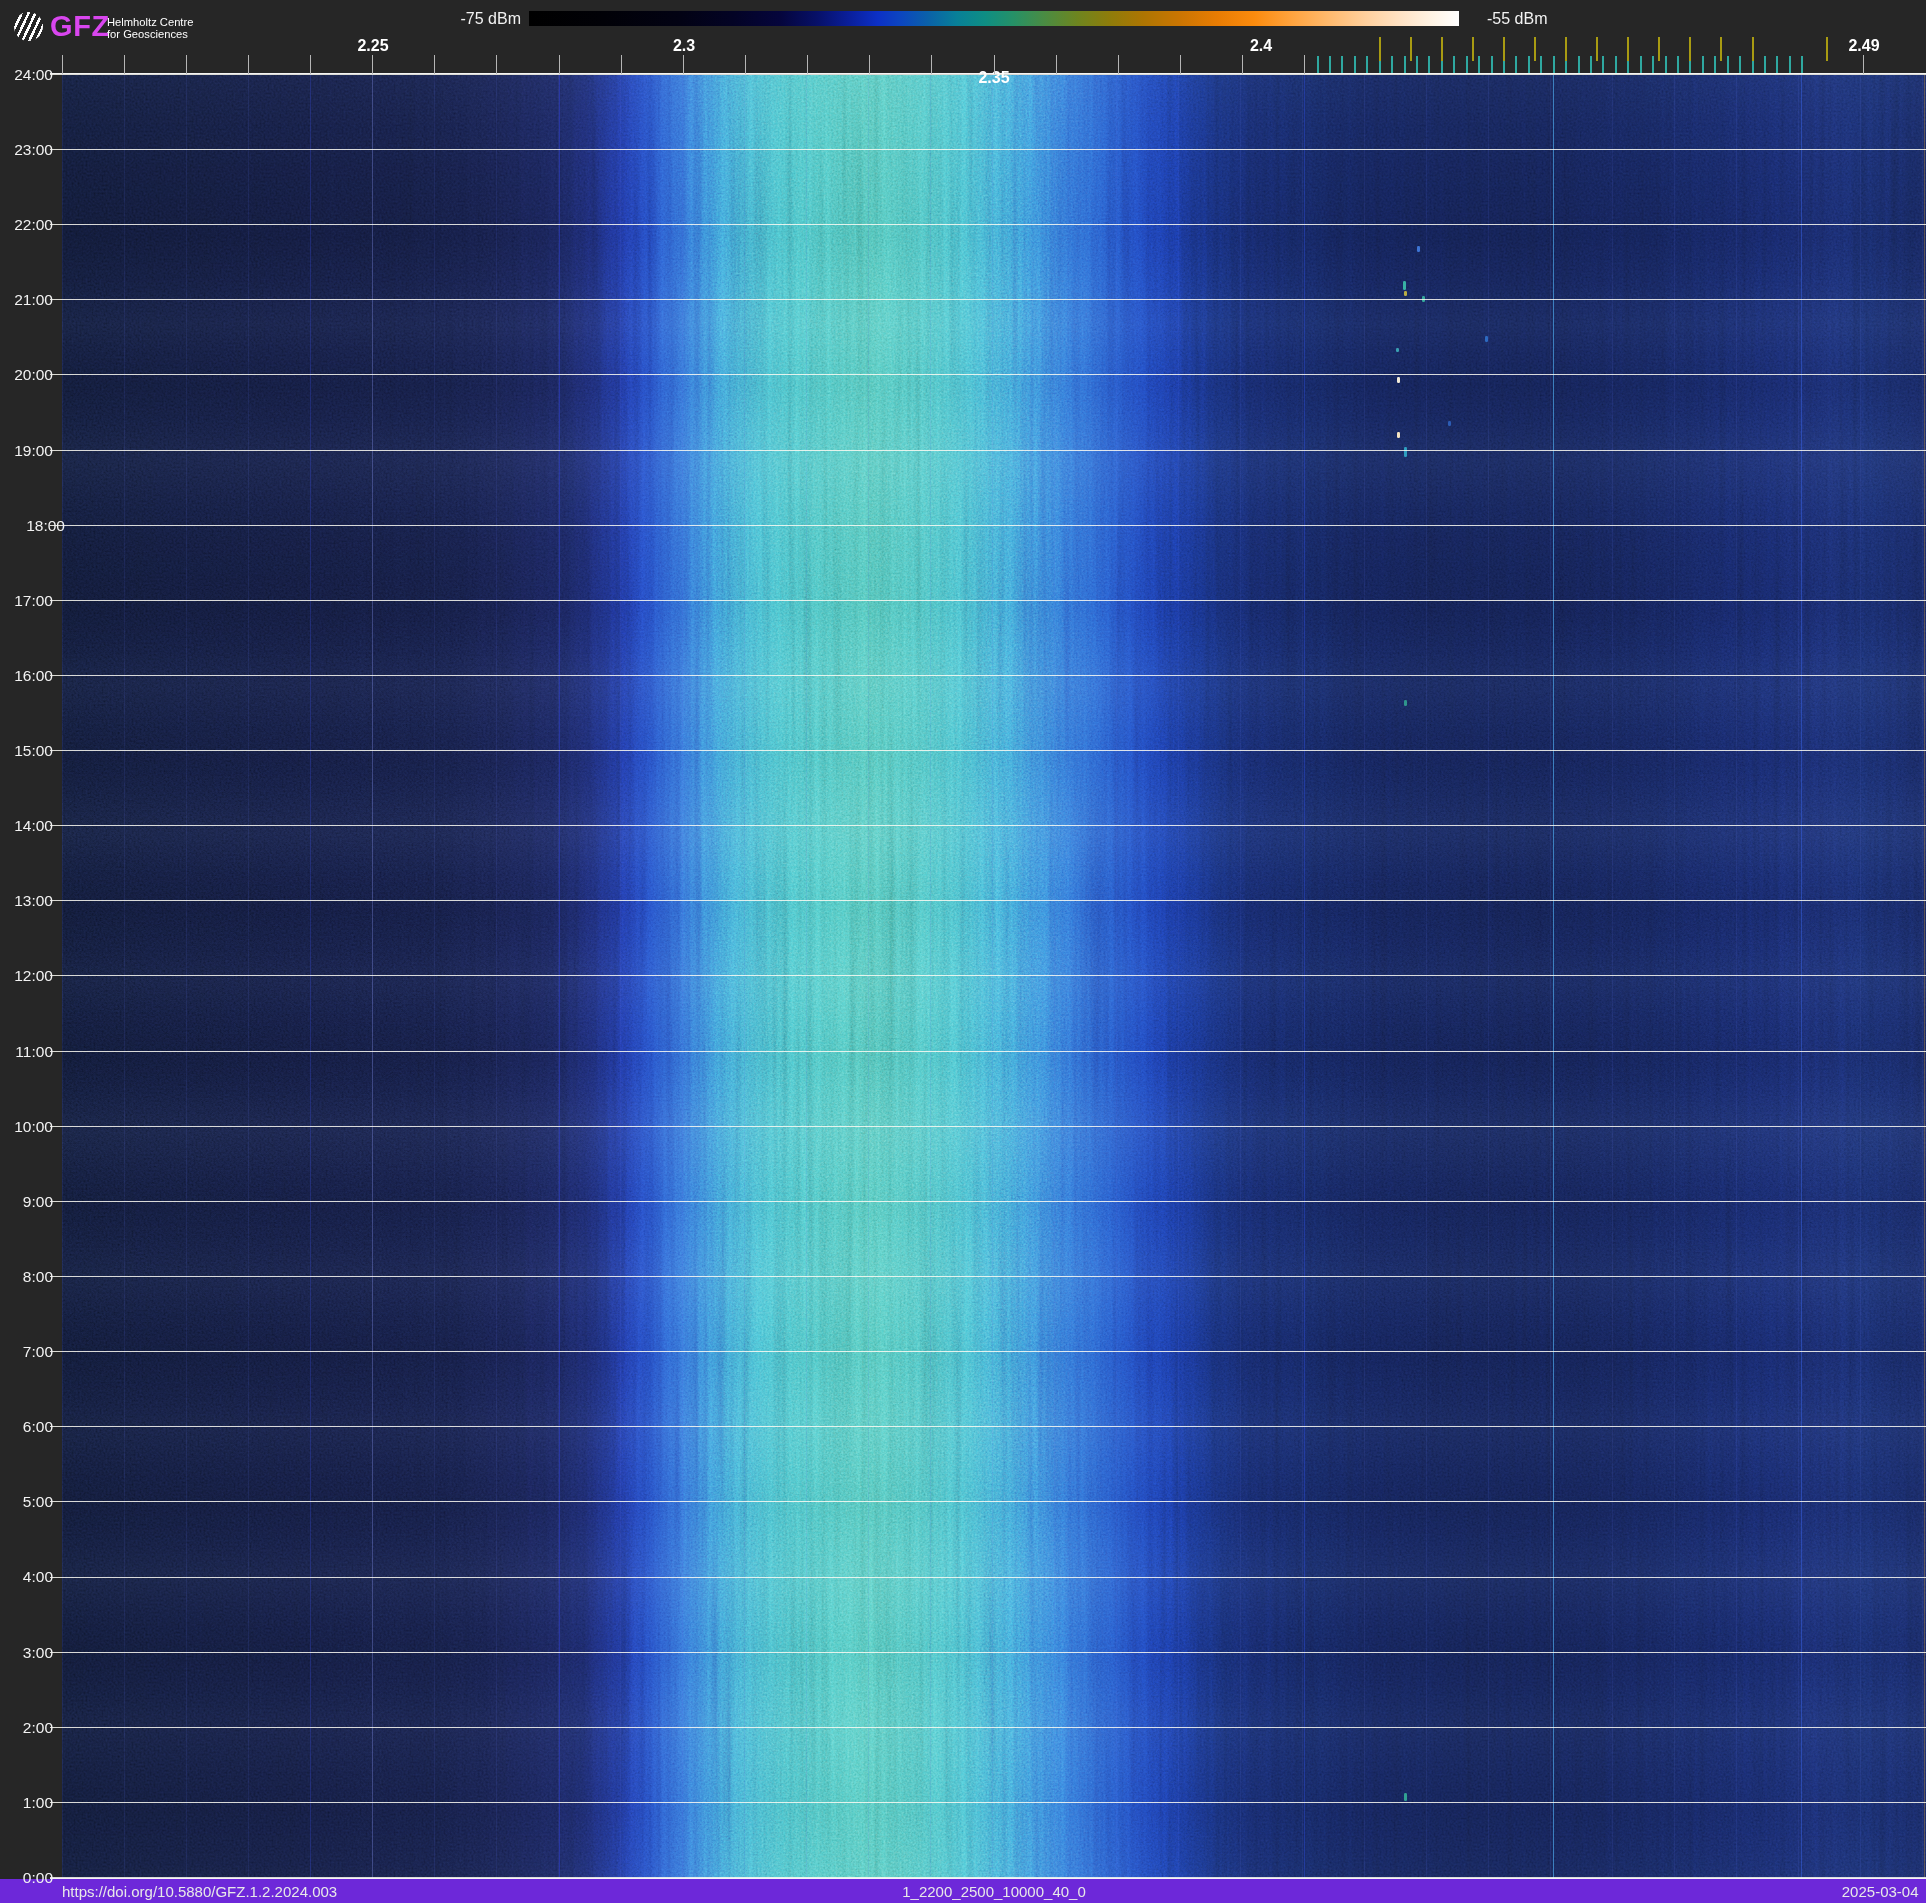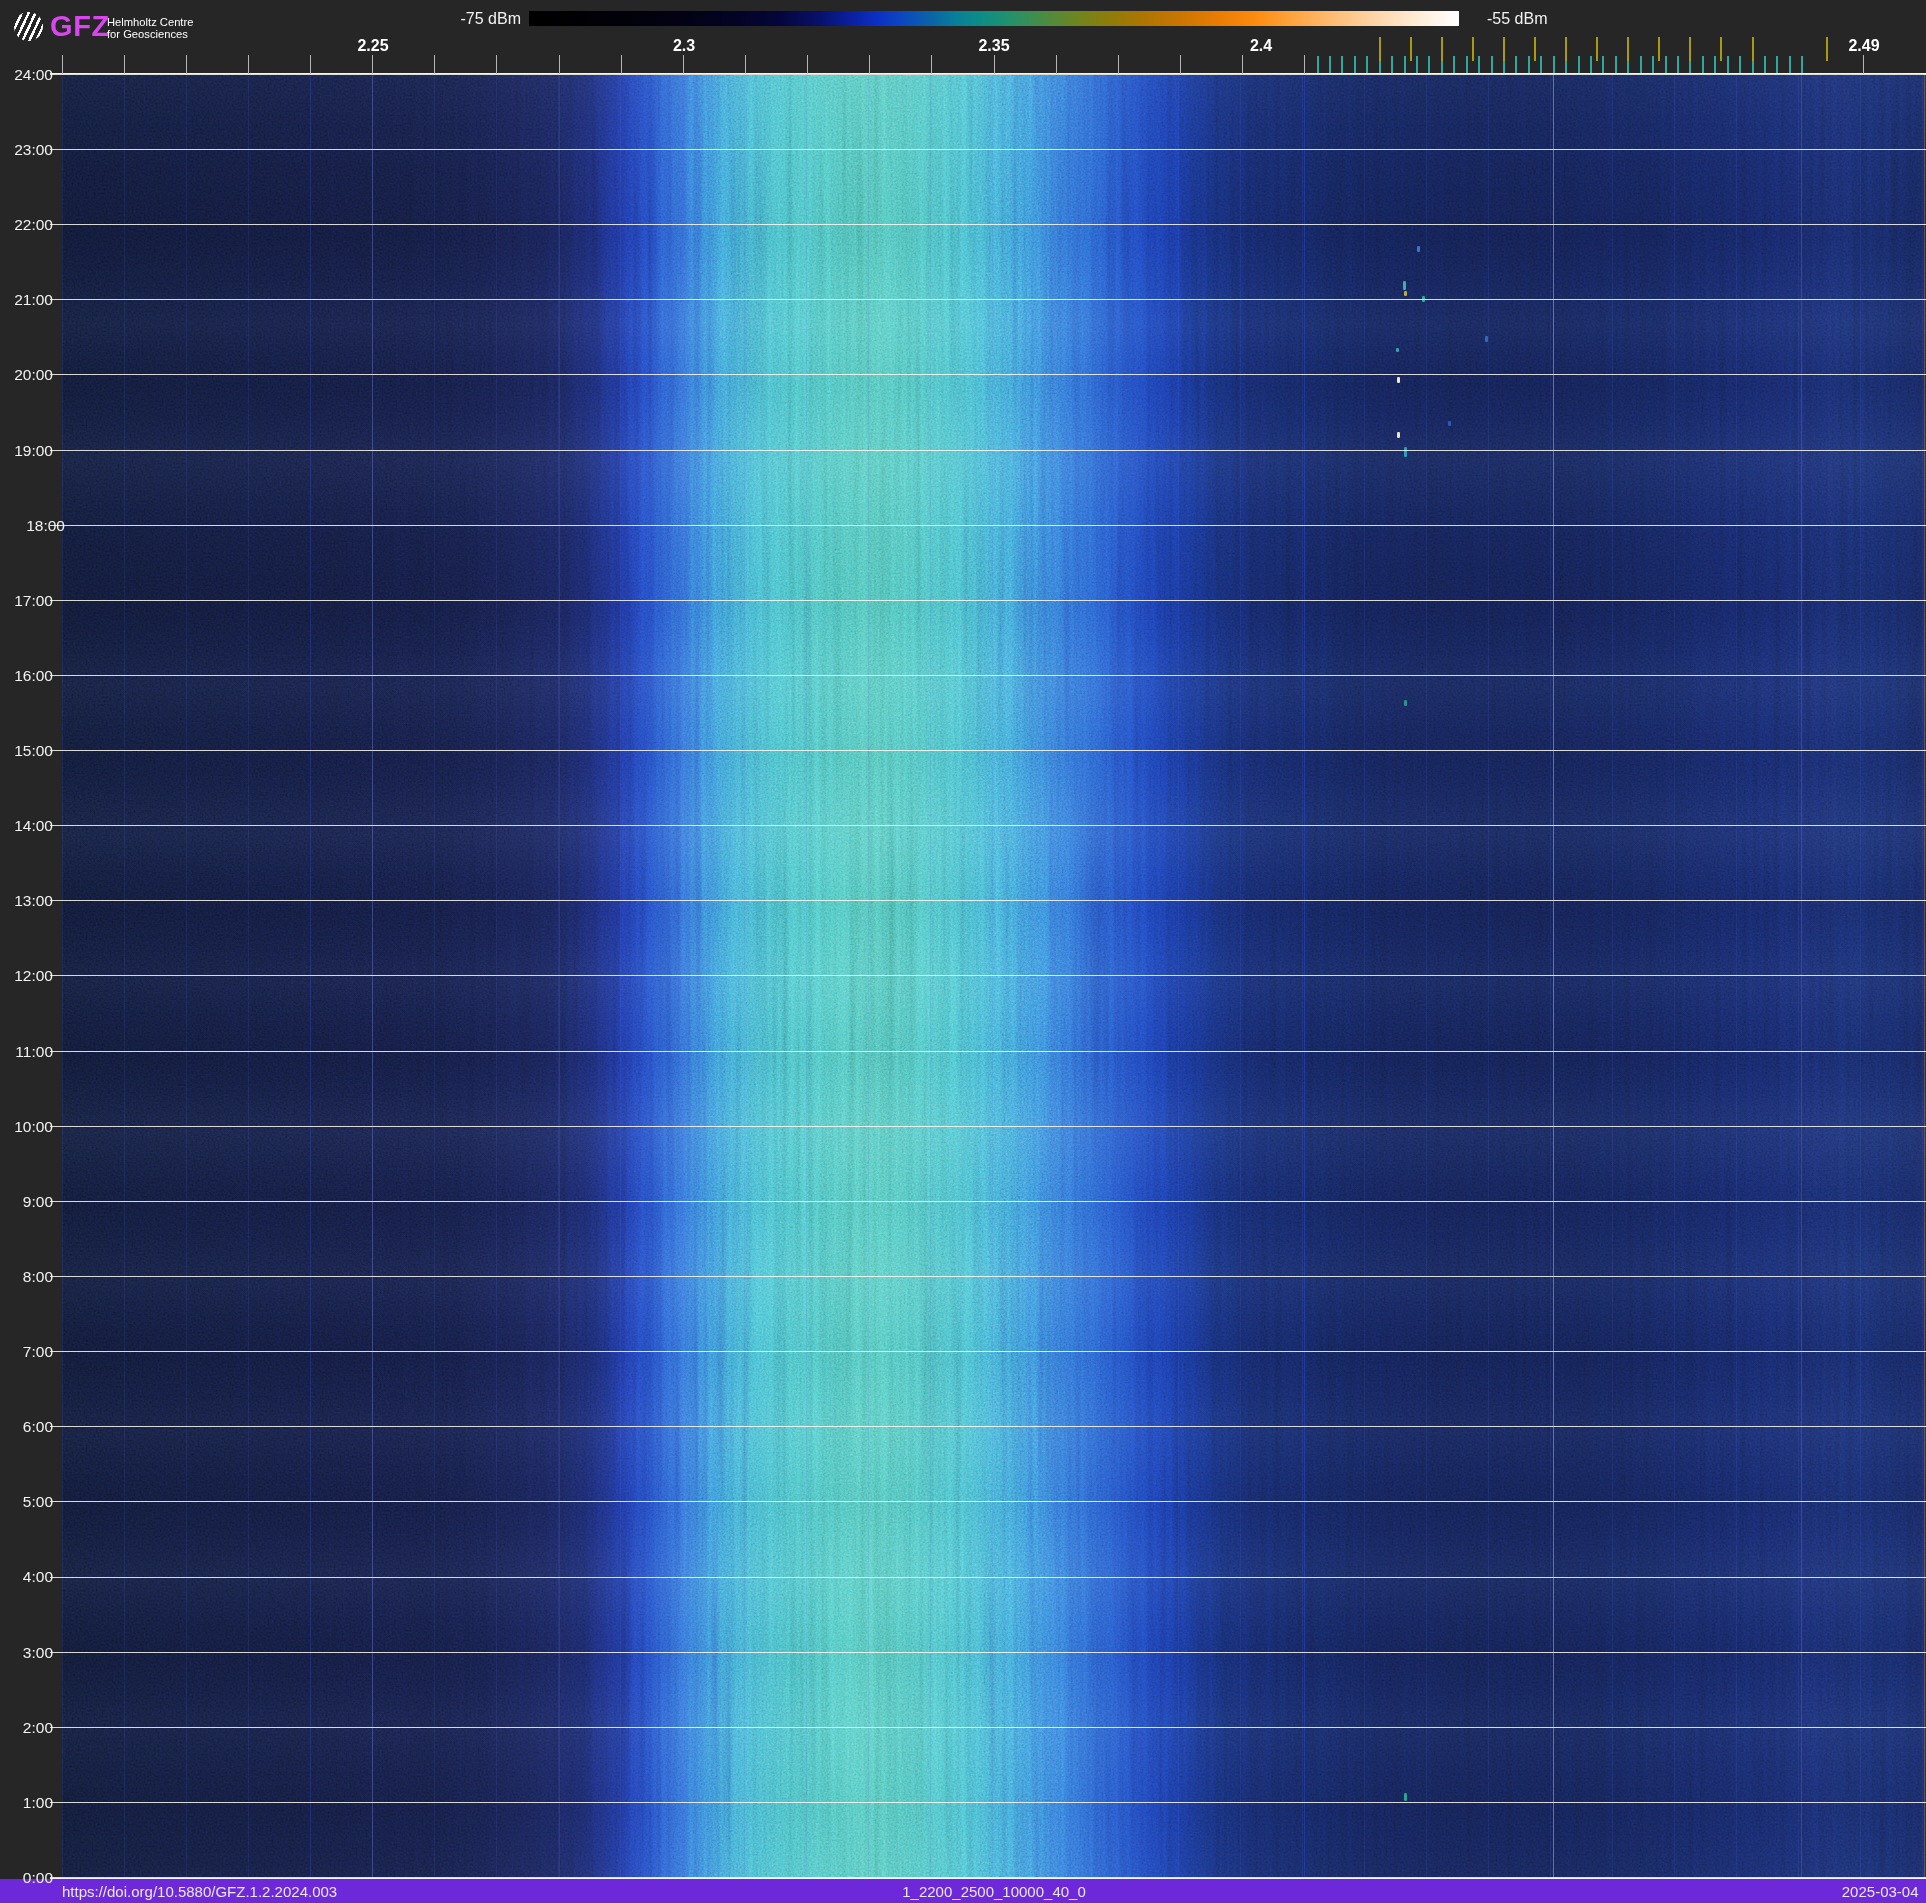--- a/index.html
+++ b/index.html
@@ -139,21 +139,21 @@
       <filter id="fYellow" x="0" y="0" width="100%" height="100%">
         <feTurbulence type="fractalNoise" baseFrequency="0.5" numOctaves="2" seed="41" stitchTiles="stitch"></feTurbulence>
         <feColorMatrix type="saturate" values="0"></feColorMatrix>
         <feColorMatrix type="matrix" values="1.2 0 0 0 0  1.05 0 0 0 0  0.15 0 0 0 0  0.9 0 0 0 -0.25"></feColorMatrix>
       </filter>
     </defs>
   </svg>
 
 <div class="freq-label" style="left: 345px;">2.25</div>
     <div class="freq-label" style="left: 656px;">2.3</div>
-    <div class="freq-label" style="left: 966px;">2.35</div>
+    <div class="freq-label" style="left: 966px; margin-top: 32px;">2.35</div>
     <div class="freq-label" style="left: 1233px;">2.4</div>
     <div class="freq-label" style="left: 1836px;">2.49</div>
     <div class="tick tick-white" style="left: 62px;"></div>
     <div class="tick tick-white" style="left: 124px;"></div>
     <div class="tick tick-white" style="left: 186px;"></div>
     <div class="tick tick-white" style="left: 248px;"></div>
     <div class="tick tick-white" style="left: 310px;"></div>
     <div class="tick tick-white" style="left: 372px;"></div>
     <div class="tick tick-white" style="left: 434px;"></div>
     <div class="tick tick-white" style="left: 496px;"></div>

